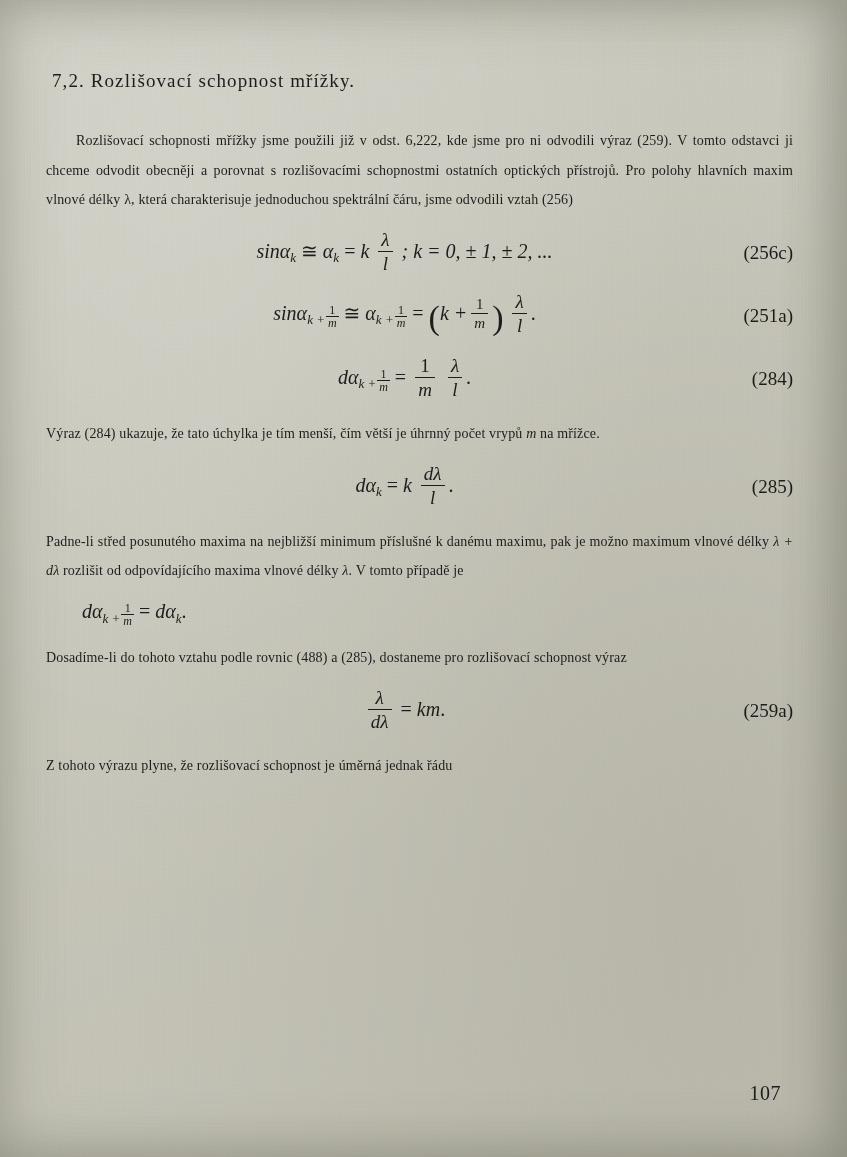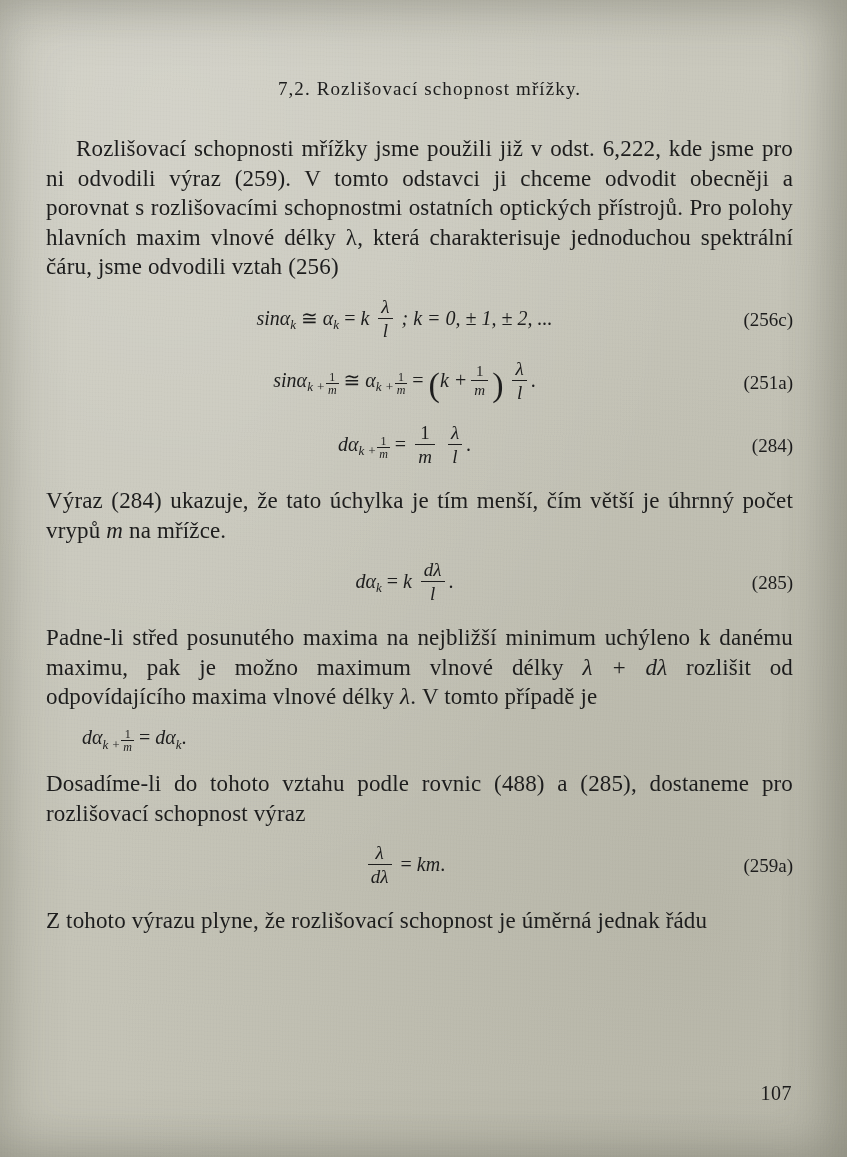--- a/index.html
+++ b/index.html
@@ -36,26 +36,25 @@
   .content {
     position: absolute;
     left: 42px;
     top: 70px;
     width: 765px;
   }
   h1.section-title {
     font-size: 19px;
     font-weight: normal;
     letter-spacing: 1.1px;
-    text-align: center;
-    margin: 8px 0 34px 0;
+    margin: 0 0 34px 0;
     padding-left: 10px;
   }
   p.para {
-    font-size: 23px;
+    font-size: 14px;
     line-height: 29.5px;
     margin: 0 0 6px 0;
     text-align: justify;
     text-justify: inter-word;
     padding: 0 14px 0 4px;
     letter-spacing: .15px;
   }
   p.indent { text-indent: 30px; }
 
   
@@ -135,21 +134,21 @@
     vertical-align: -0.28em;
     font-family: "Liberation Serif", serif;
   }
   .eq-inline {
     font-size: 20px;
     padding-left: 40px;
     margin: 14px 0 16px 0;
   }
   .pageno {
     position: absolute;
-    right: 55px;
+    right: 66px;
     bottom: 52px;
     font-size: 20px;
     letter-spacing: .5px;
   }
   .edge-shade {
     position: absolute;
     inset: 0;
     pointer-events: none;
     box-shadow: inset 0 0 60px rgba(90,88,75,0.35), inset -22px 0 45px rgba(80,78,66,0.18);
   }
@@ -224,21 +223,21 @@
         <span>=</span>
         <span class="it">k</span>
         <span class="frac">
           <span class="num it">dλ</span>
           <span class="den it">l</span>
         </span><span>.</span>
       </div>
       <div class="eq-tag">(285)</div>
     </div>
 
-    <p class="para"><span>Padne-li střed posunutého maxima na nejbližší minimum uchýleno k danému maximu, pak je možno maximum vlnové délky </span><span class="it">λ + dλ</span><span> rozlišit od odpovídajícího maxima vlnové délky </span><span class="it">λ</span><span>. V tomto případě je</span></p>
+    <p class="para"><span>Padne-li střed posunutého maxima na nejbližší minimum příslušné k danému maximu, pak je možno maximum vlnové délky </span><span class="it">λ + dλ</span><span> rozlišit od odpovídajícího maxima vlnové délky </span><span class="it">λ</span><span>. V tomto případě je</span></p>
 
     <div class="eq-inline math">
       <span class="it">dα</span><span class="sub">k +</span><span class="subfrac"><span class="num">1</span><span class="den">m</span></span>
       <span>=</span>
       <span class="it">dα</span><span class="sub">k</span><span>.</span>
     </div>
 
     <p class="para">Dosadíme-li do tohoto vztahu podle rovnic (488) a (285), dostaneme pro rozlišovací schopnost výraz</p>
 
     <div class="eq-row">

